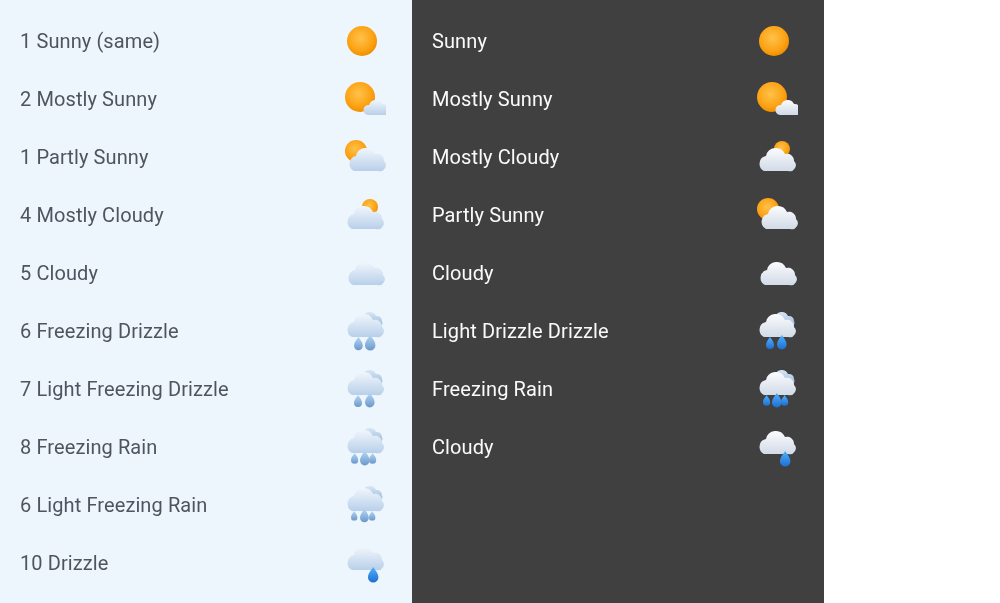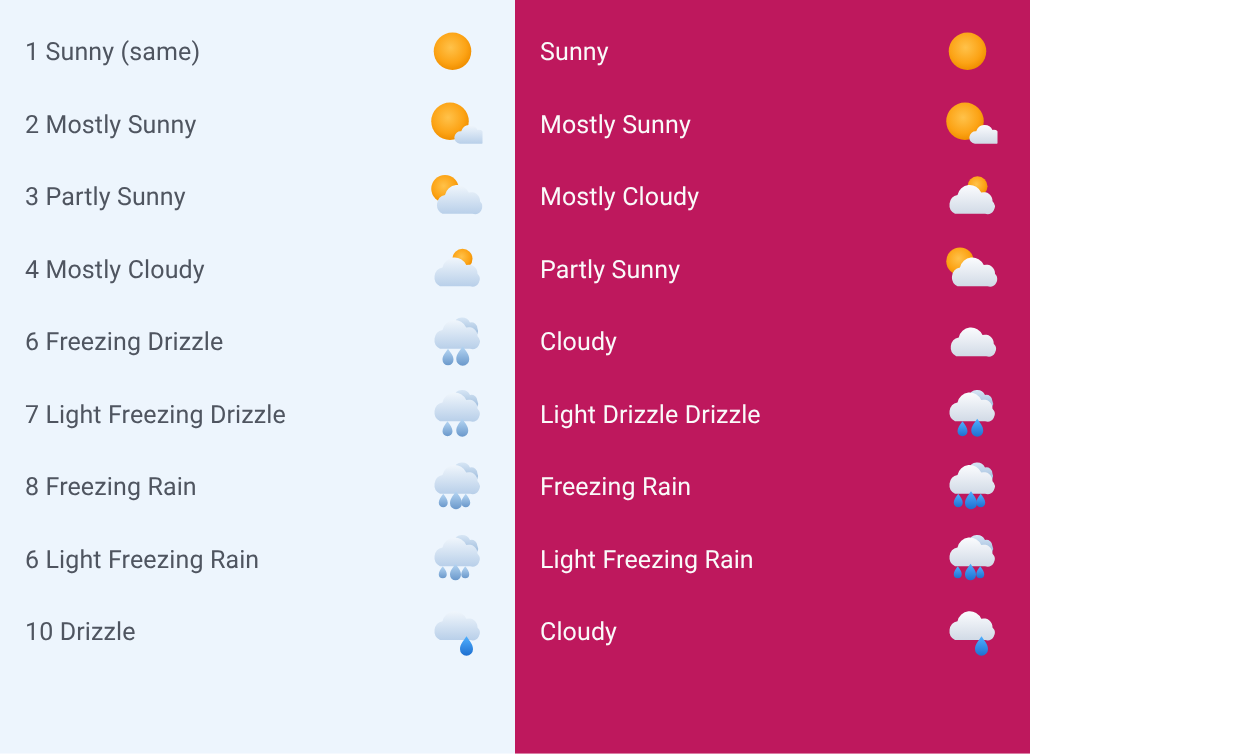--- a/index.html
+++ b/index.html
@@ -1,20 +1,20 @@
 <!DOCTYPE html>
 <html><head>
 <meta charset="utf-8">
 <style>
 * { box-sizing: border-box; margin: 0; padding: 0; }
 html, body { width: 1000px; height: 603px; overflow: hidden; font-family: -apple-system, "Segoe UI", Roboto, Arial, sans-serif; }
 .container { display: flex; width: 824px; height: 603px; }
 .panel { flex: 1 1 50%; display: flex; flex-direction: column; padding: 12px 20px 10px 20px; }
 .panel-light { background: #edf5fd; color: #474c53; }
-.panel-dark  { background: #be185d; color: #fbfbfb; }
+.panel-dark  { background: #404040; color: #fbfbfb; }
 .row { display: flex; align-items: center; justify-content: space-between; height: 58px; }
 .label { font-size: 20px; font-weight: 400; letter-spacing: 0.1px; }
 .panel-light .label { color: #4f5560; }
 .panel-dark  .label { color: #fafafa; }
 .icon-slot { width: 60px; height: 48px; display: flex; align-items: center; justify-content: center; }
 .icon-slot svg { width: 48px; height: 40px; display:block; }
 </style>
 </head>
 <body>
 
@@ -70,34 +70,42 @@
     <div class="row">
       <span class="label">2 Mostly Sunny</span>
       <span class="icon-slot">
           <svg viewBox="0 0 48 40">
             <circle cx="22" cy="18" r="15" fill="url(#g-sun)"></circle>
             <use href="#p-cloud-sm" fill="url(#g-cloud-l)" transform="translate(22 18)"></use>
           </svg>
         </span>
     </div>
     <div class="row">
-      <span class="label">3 Partly Sunny</span>
+      <span class="label">1 Partly Sunny</span>
       <span class="icon-slot">
           <svg viewBox="0 0 48 40">
             <circle cx="18" cy="14" r="11" fill="url(#g-sun)"></circle>
             <use href="#p-cloud" fill="url(#g-cloud-l)" transform="translate(4 6)"></use>
           </svg>
         </span>
     </div>
     <div class="row">
       <span class="label">4 Mostly Cloudy</span>
       <span class="icon-slot">
           <svg viewBox="0 0 48 40">
             <circle cx="32" cy="12" r="8" fill="url(#g-sun)"></circle>
             <use href="#p-cloud" fill="url(#g-cloud-l)" transform="translate(2 6)"></use>
+          </svg>
+        </span>
+    </div>
+    <div class="row">
+      <span class="label">5 Cloudy</span>
+      <span class="icon-slot">
+          <svg viewBox="0 0 48 40">
+            <use href="#p-cloud" fill="url(#g-cloud-l)" transform="translate(3 4)"></use>
           </svg>
         </span>
     </div>
     <div class="row">
       <span class="label">6 Freezing Drizzle</span>
       <span class="icon-slot">
           <svg viewBox="0 0 48 40">
             <use href="#p-cloud-sm" fill="url(#g-cloud-m)" transform="translate(16 -2)"></use>
             <use href="#p-cloud" fill="url(#g-cloud-l)" transform="translate(2 -2)"></use>
             <use href="#p-drop" fill="url(#g-ice)" transform="translate(16 26) scale(1.1)"></use>
@@ -212,32 +220,20 @@
           <svg viewBox="0 0 48 40">
             <use href="#p-cloud-sm" fill="url(#g-cloud-m)" transform="translate(16 -2)"></use>
             <use href="#p-cloud" fill="url(#g-cloud-d)" transform="translate(2 -2)"></use>
             <use href="#p-drop" fill="url(#g-drop)" transform="translate(13 26) scale(0.9)"></use>
             <use href="#p-drop" fill="url(#g-drop)" transform="translate(22 24) scale(1.2)"></use>
             <use href="#p-drop" fill="url(#g-drop)" transform="translate(31 26) scale(0.9)"></use>
           </svg>
         </span>
     </div>
     <div class="row">
-      <span class="label">Light Freezing Rain</span>
-      <span class="icon-slot">
-          <svg viewBox="0 0 48 40">
-            <use href="#p-cloud-sm" fill="url(#g-cloud-m)" transform="translate(16 -2)"></use>
-            <use href="#p-cloud" fill="url(#g-cloud-d)" transform="translate(2 -2)"></use>
-            <use href="#p-drop" fill="url(#g-drop)" transform="translate(13 26) scale(0.8)"></use>
-            <use href="#p-drop" fill="url(#g-drop)" transform="translate(22 24) scale(1.1)"></use>
-            <use href="#p-drop" fill="url(#g-drop)" transform="translate(31 26) scale(0.8)"></use>
-          </svg>
-        </span>
-    </div>
-    <div class="row">
       <span class="label">Cloudy</span>
       <span class="icon-slot">
           <svg viewBox="0 0 48 40">
             <use href="#p-cloud" fill="url(#g-cloud-d)" transform="translate(2 -1)"></use>
             <use href="#p-drop" fill="url(#g-drop)" transform="translate(30 24) scale(1.3)"></use>
           </svg>
         </span>
     </div>
   </div>
 

